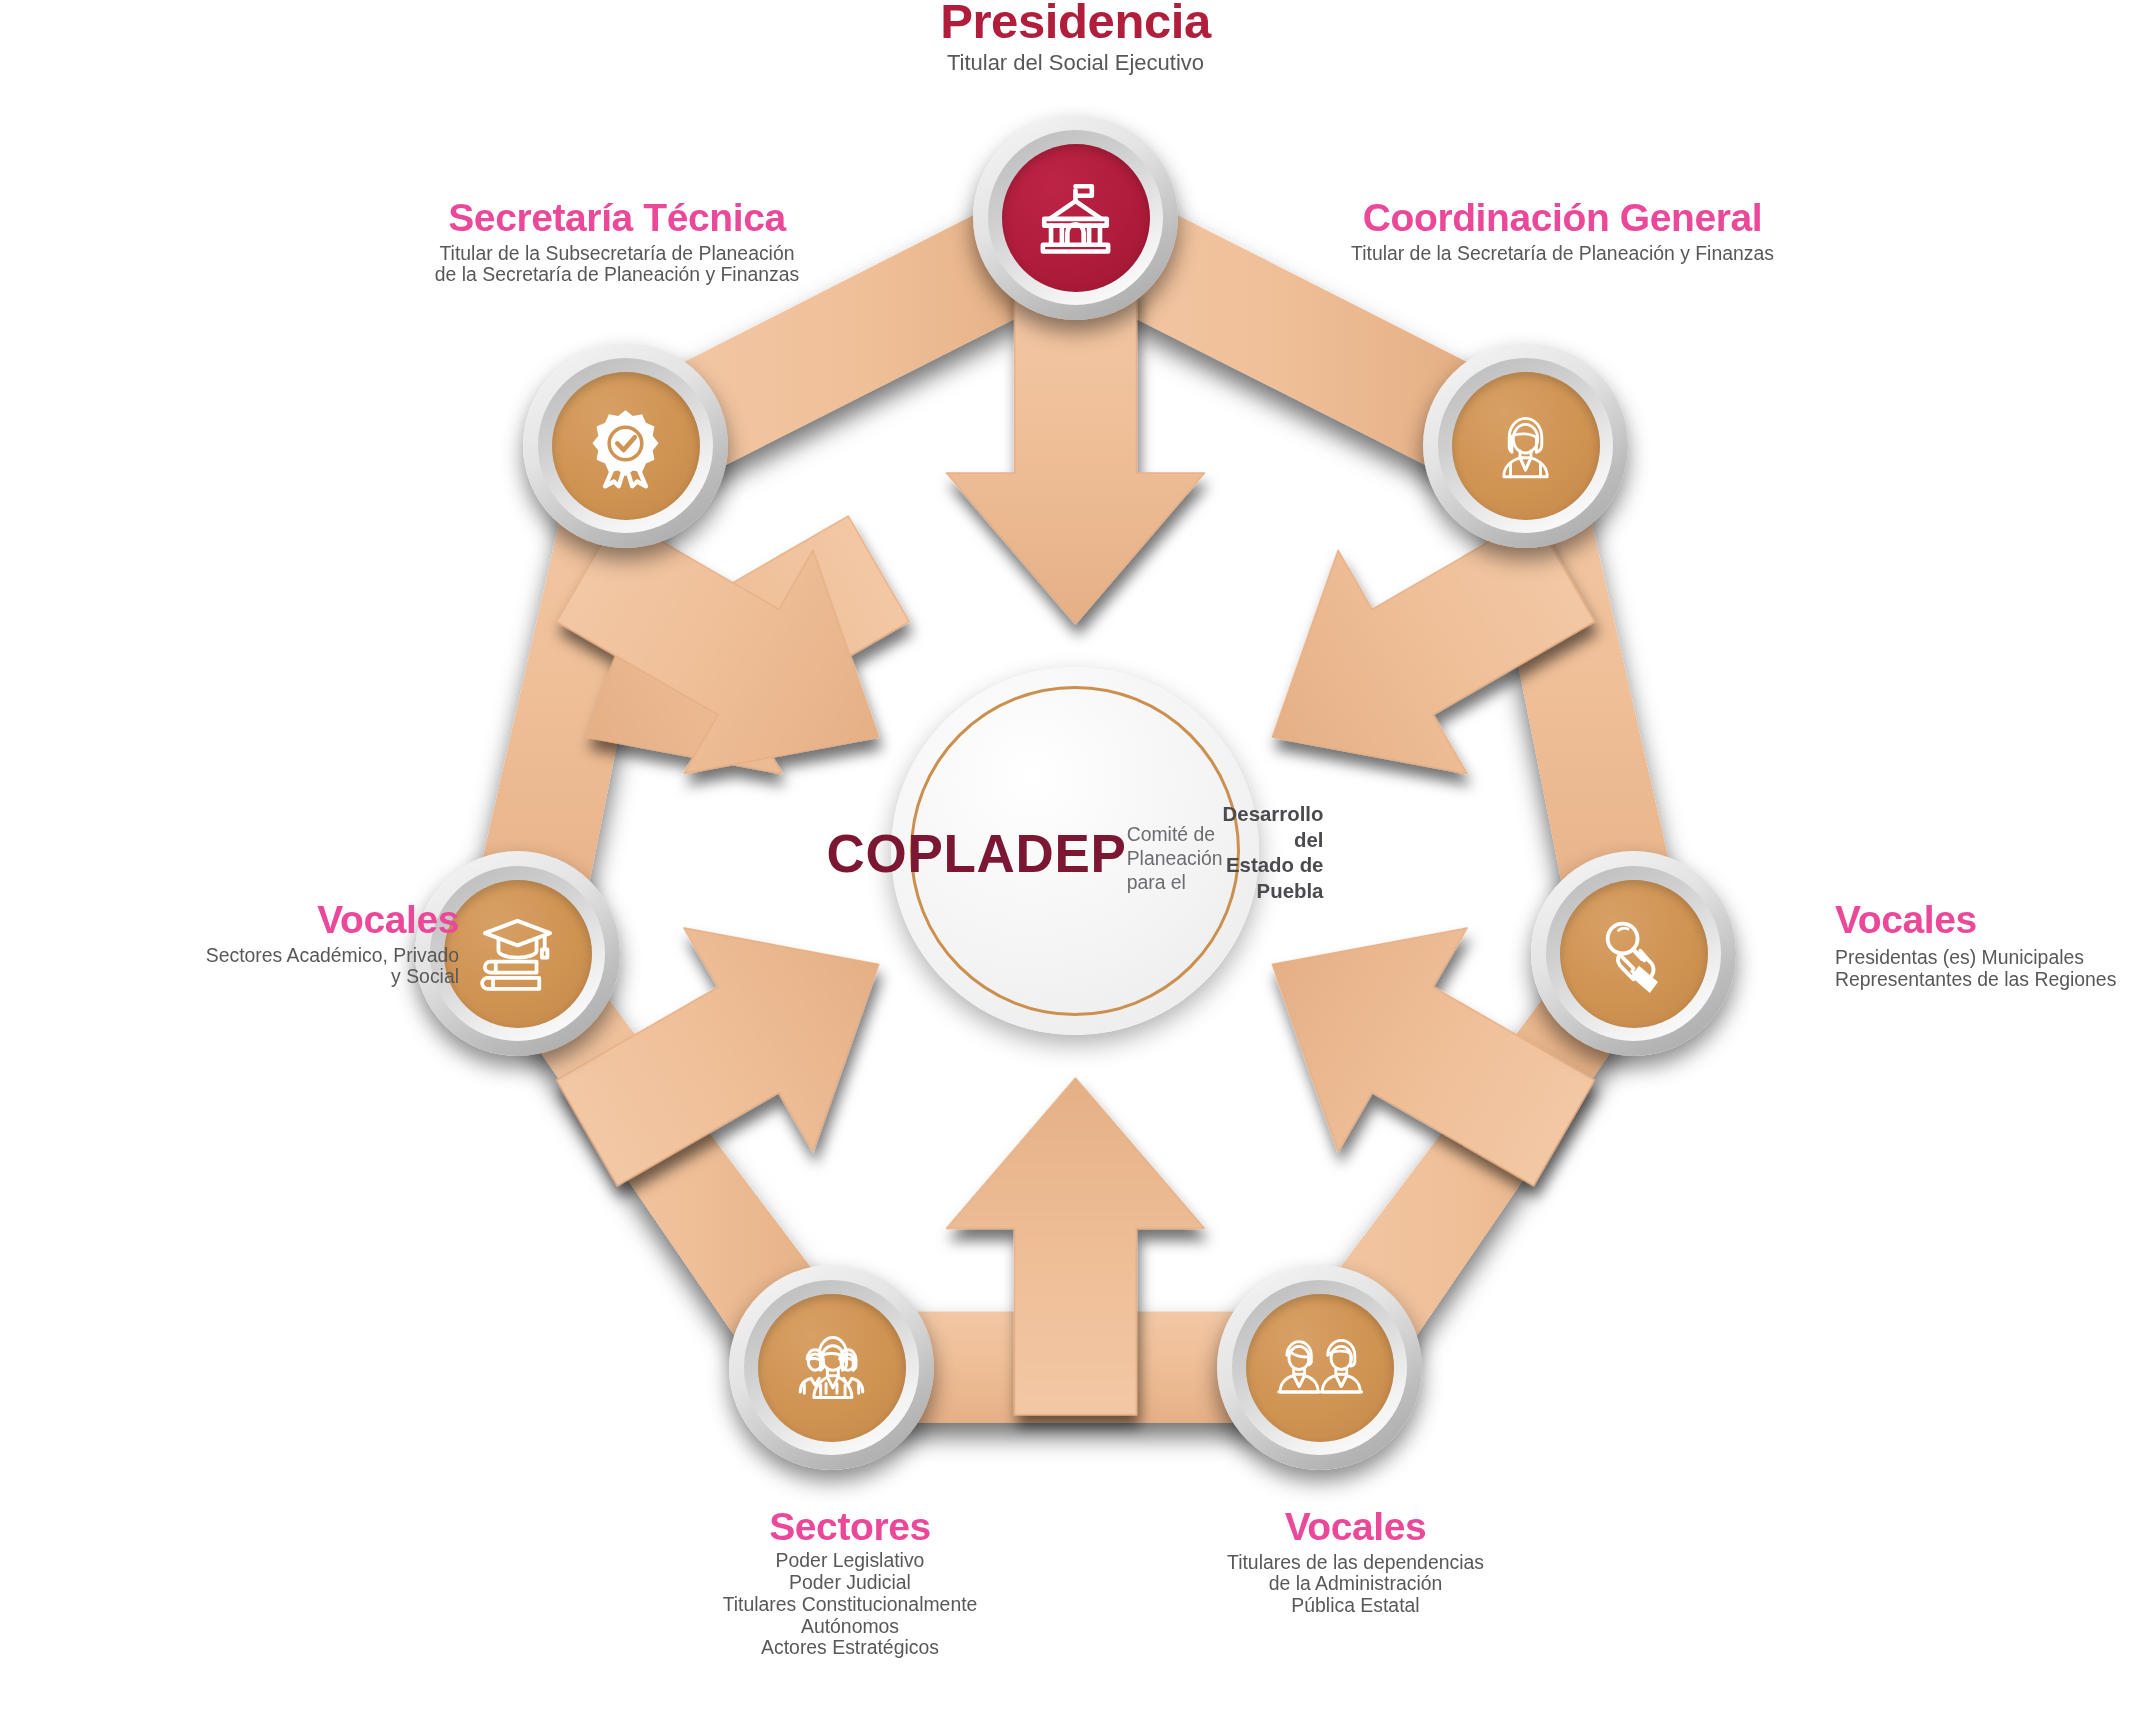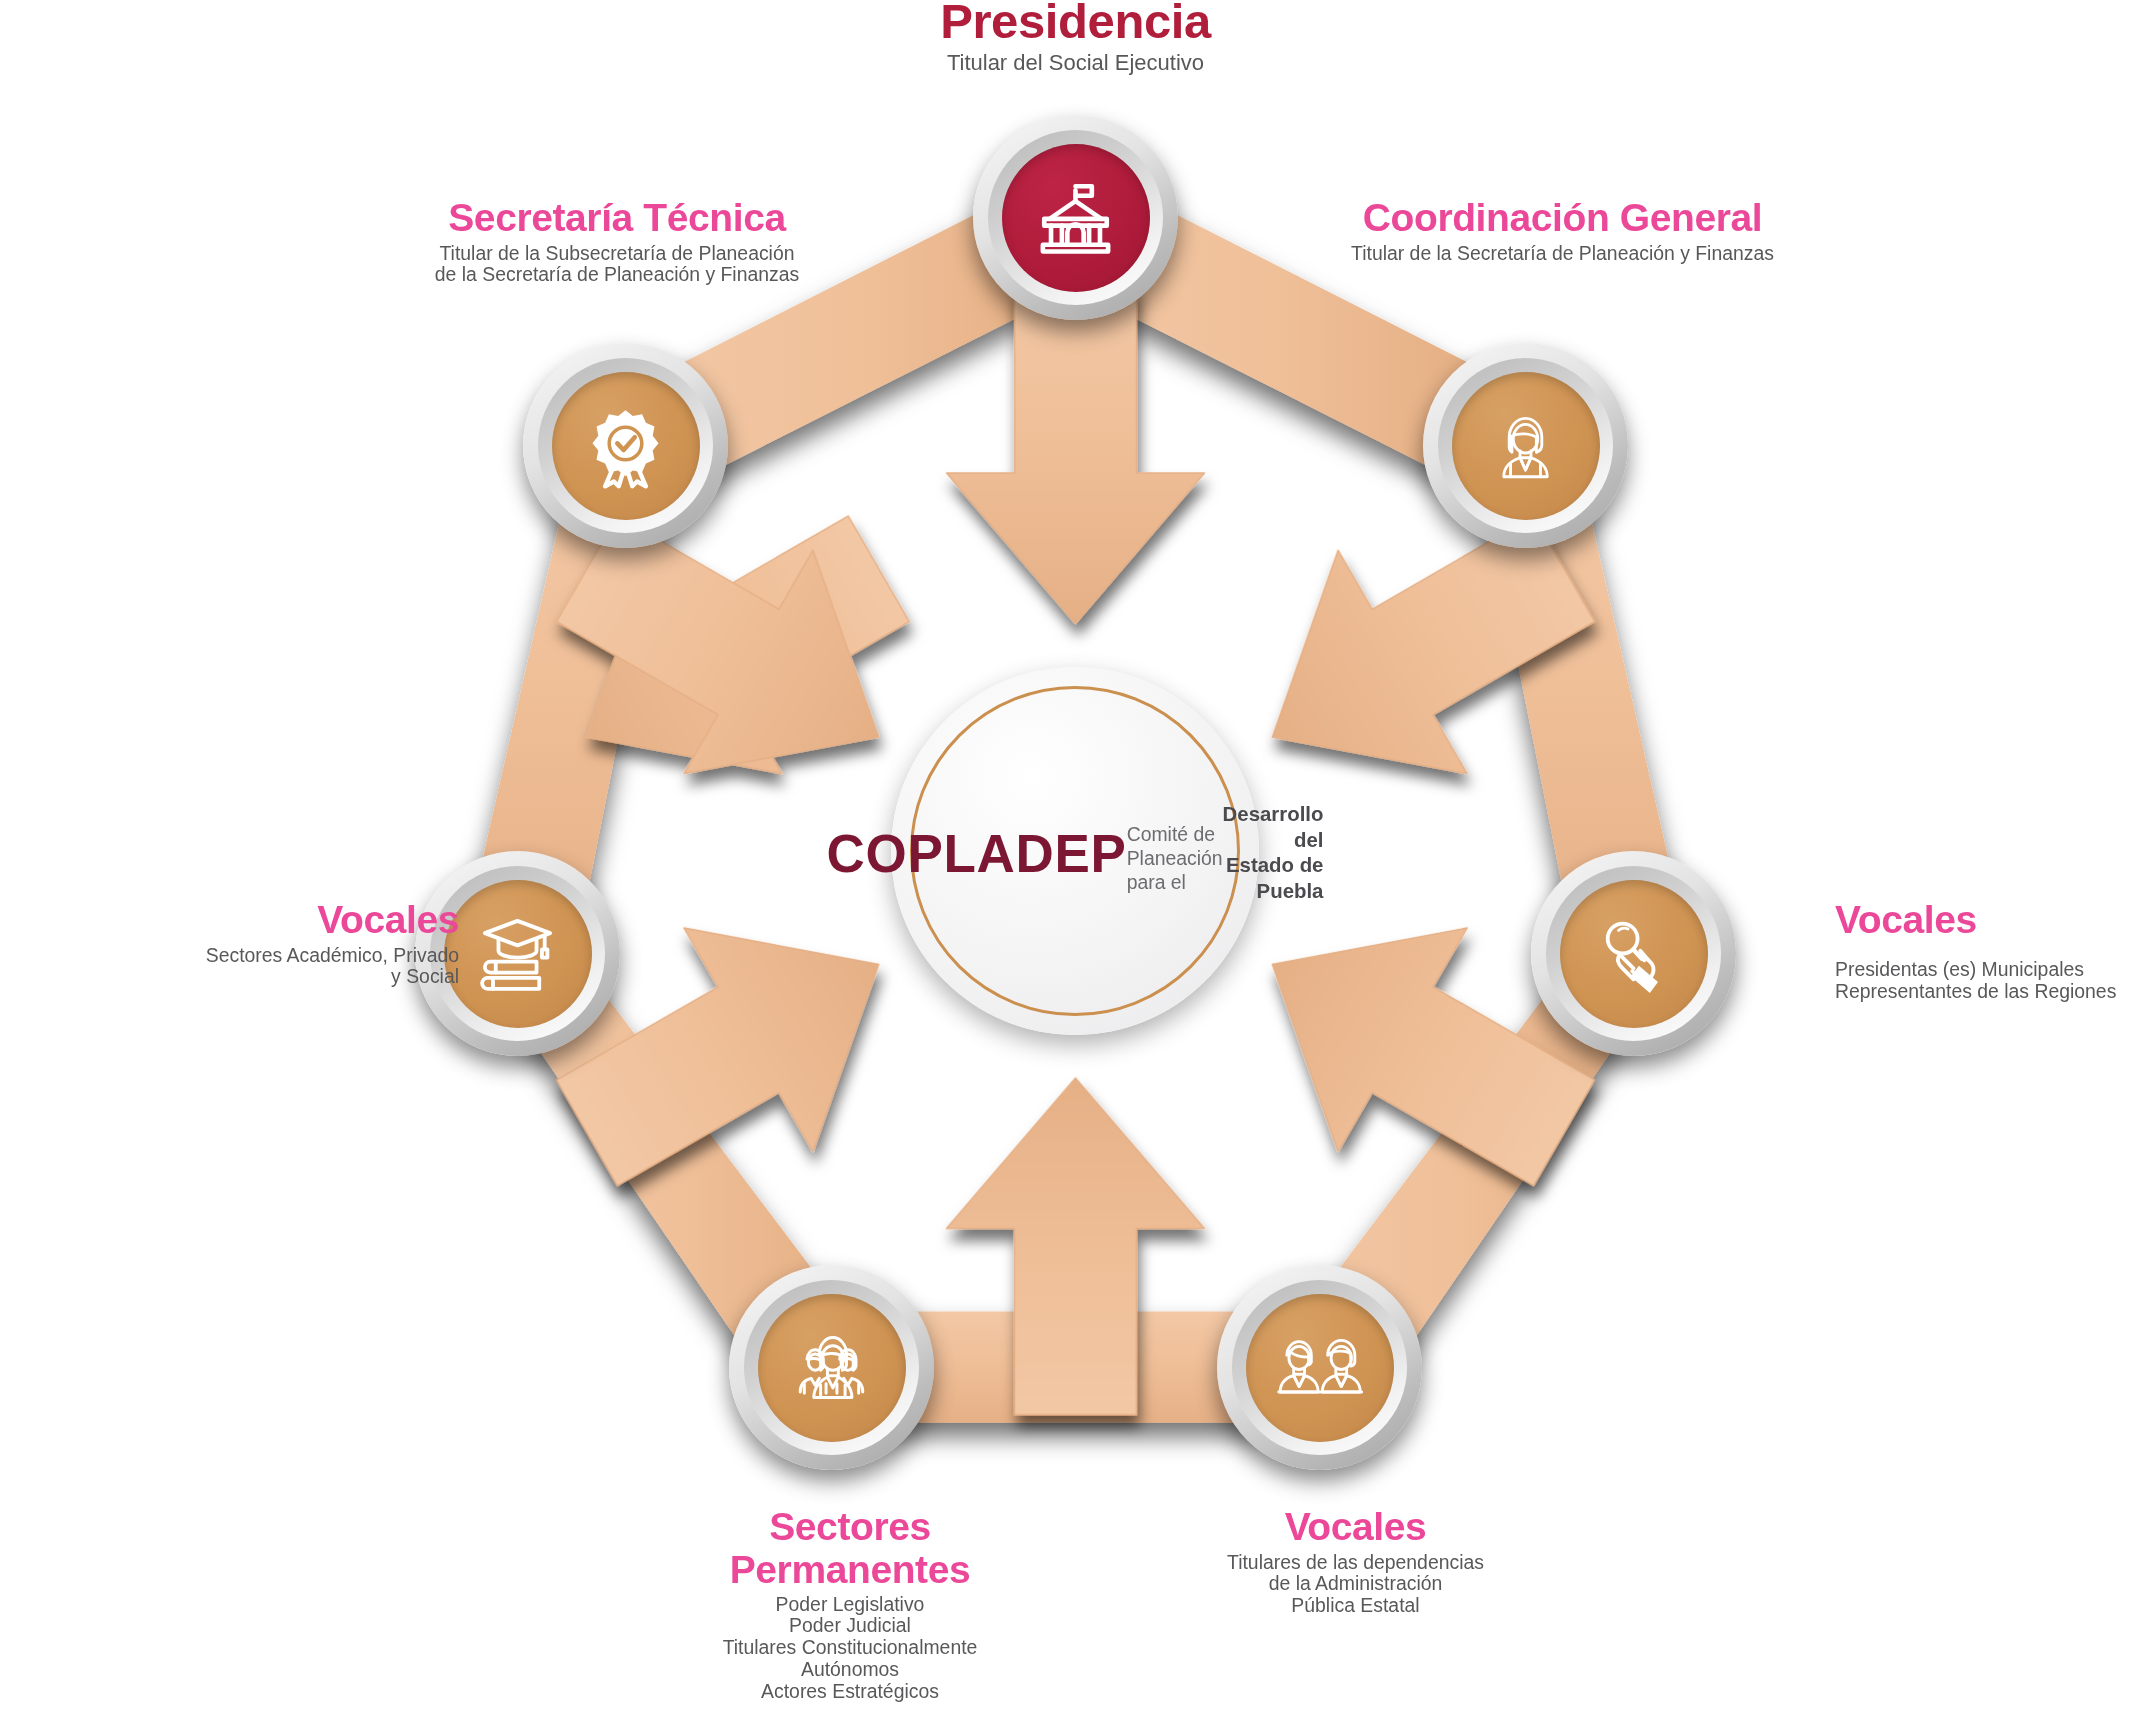--- a/index.html
+++ b/index.html
@@ -244,21 +244,21 @@
           <path d="M32 29 l8 8 M37 30 l6 7"></path>
           <path d="M22 33 c-3 3 -1 7 2 10 l8 8"></path>
           <path d="M43 37 c4 3 5 8 2 12 l-4 5 l-10 -9"></path>
           <path d="M30 49 l14 12 l6 -8 l-14 -12 Z" fill="#ffffff" stroke="none"></path>
         </svg>
       </div>
     </div>
   </div>
   <div class="label ta-l" style="left:1835px;top:900px;width:315px;">
     <div class="lbl-title c-org" style="font-size:39px;">Vocales</div>
-    <div class="lbl-sub" style="font-size:19.4px;margin-top:20px;">Presidentas (es) Municipales</div>
+    <div class="lbl-sub" style="font-size:19.4px;margin-top:8px;">Presidentas (es) Municipales</div>
     <div class="lbl-sub" style="font-size:19.4px;">Representantes de las Regiones</div>
   </div>
 
   <div class="node" style="left:729px;top:1265px;">
     <div class="ring2">
       <div class="disc orange">
         <svg viewBox="0 0 64 64" fill="none" stroke="#ffffff" stroke-width="2.2" stroke-linecap="round" stroke-linejoin="round">
           <path d="M14 26 a6 7 0 0 1 12 0 v5 a4 4 0 0 1 -2 3 v-7 a6 3 0 0 0 -9 -1 Z"></path>
           <ellipse cx="20" cy="28" rx="5" ry="6"></ellipse>
           <path d="M9 50 c0 -6 4 -9 8 -10 l3 5 l3 -5"></path>
@@ -271,21 +271,20 @@
           <ellipse cx="33" cy="25" rx="8" ry="9"></ellipse>
           <path d="M29 33 v5 h8 v-5"></path>
           <path d="M19 54 c0 -8 6 -13 10 -15 l4 8 l4 -8 c4 2 10 7 10 15 Z"></path>
           <path d="M24 45 v9 M42 45 v9"></path>
         </svg>
       </div>
     </div>
   </div>
   <div class="label ta-c" style="left:574px;top:1507px;width:552px;">
     <div class="lbl-title c-org" style="font-size:39px;">Sectores</div>
-    <div class="lbl-title c-org" style="font-size:39px;margin-top:4.3px;">Permanentes</div>
     <div class="lbl-sub" style="font-size:19.4px;margin-top:4.3px;">Poder Legislativo</div>
     <div class="lbl-sub" style="font-size:19.4px;">Poder Judicial</div>
     <div class="lbl-sub" style="font-size:19.4px;">Titulares Constitucionalmente</div>
     <div class="lbl-sub" style="font-size:19.4px;">Autónomos</div>
     <div class="lbl-sub" style="font-size:19.4px;">Actores Estratégicos</div>
   </div>
 
   <div class="node" style="left:1217px;top:1265px;">
     <div class="ring2">
       <div class="disc orange">

